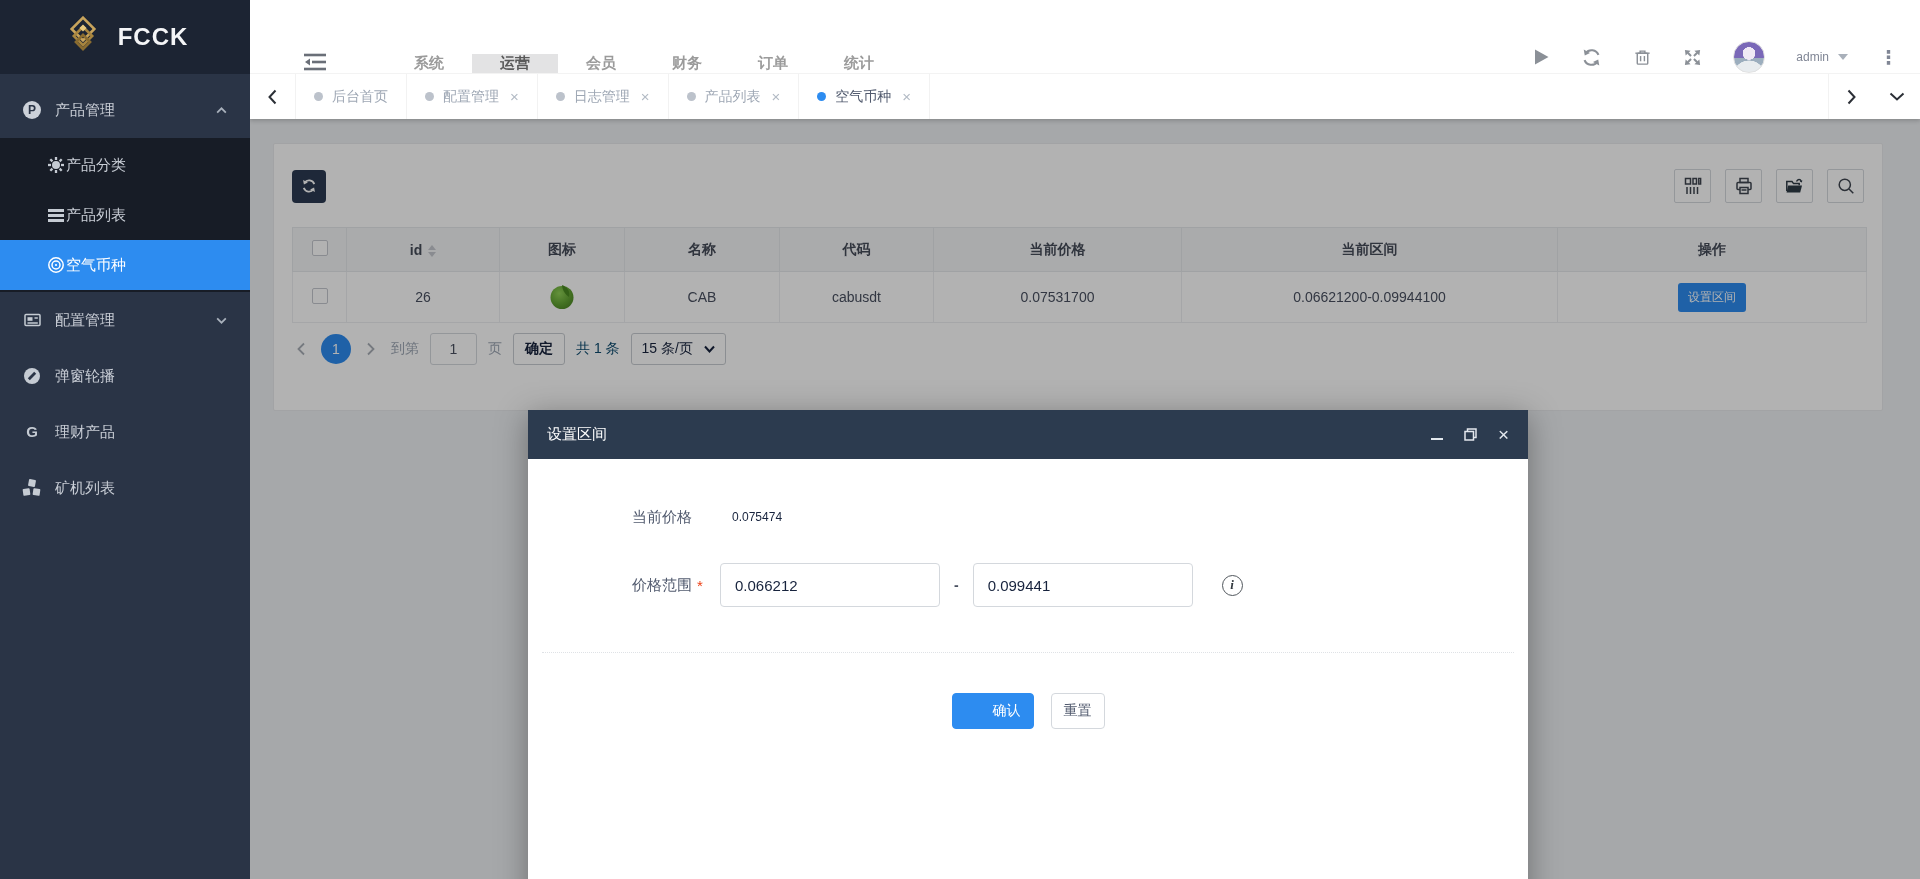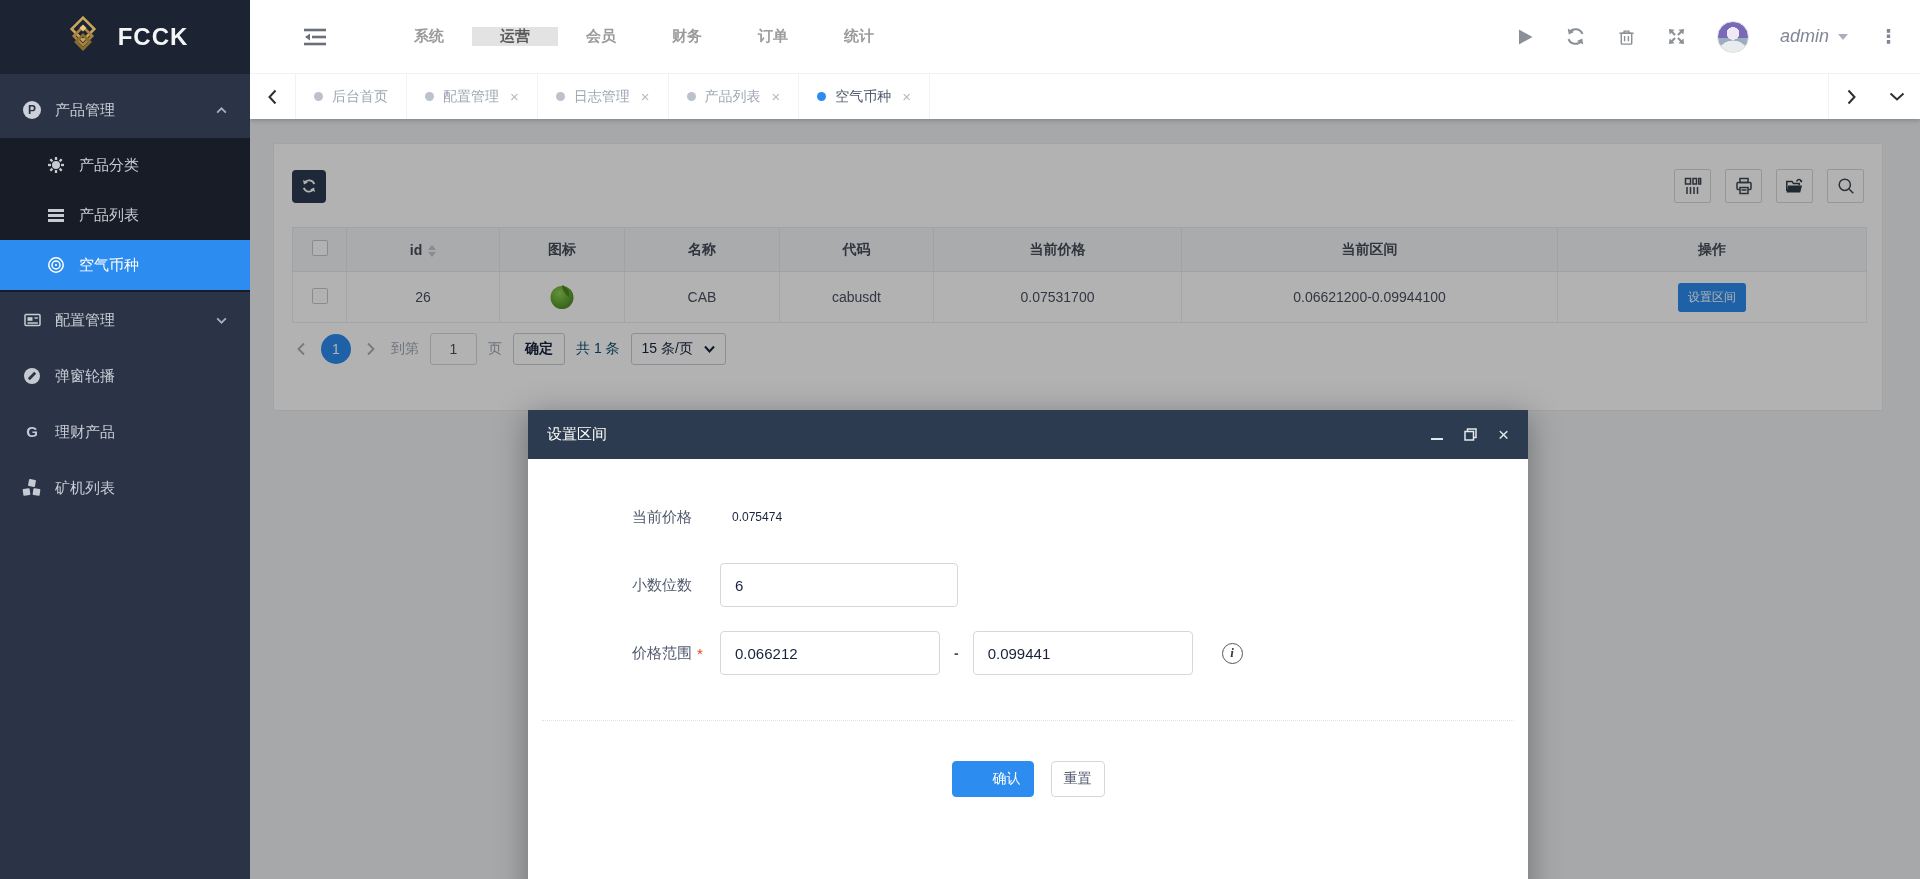--- a/index.html
+++ b/index.html
@@ -8,41 +8,41 @@
   .app { display:flex; width:100%; height:100%; }
 
   
   .sidebar { width:250px; flex-shrink:0; background:#2a3446; display:flex; flex-direction:column; z-index:20; }
   .logo { height:74px; background:#1c2433; display:flex; align-items:center; justify-content:center; gap:14px; }
   .logo-text { color:#f4f5f7; font-size:24px; font-weight:bold; letter-spacing:1px; }
   .menu { padding-top:8px; }
   .menu-parent { height:56px; display:flex; align-items:center; gap:13px; padding:0 22px; color:#c9ced6; font-size:15px; cursor:pointer; }
   .menu-parent .chev { margin-left:auto; }
   .submenu { background:#171c26; padding:2px 0; }
-  .submenu-item { height:50px; display:flex; align-items:center; gap:13px; padding-left:46px; color:#c9ced6; font-size:15px; cursor:pointer; }
+  .submenu-item { height:50px; display:flex; align-items:center; padding-left:46px; color:#c9ced6; font-size:15px; cursor:pointer; }
   .submenu-item.active { background:#2d8cf0; color:#fff; }
   .mi { width:20px; display:flex; justify-content:center; flex-shrink:0; }
 
   
   .main { flex:1; display:flex; flex-direction:column; position:relative; background:#eef1f4; min-width:0; }
 
-  .navbar { height:74px; background:#fff; display:flex; align-items:center; flex-shrink:0; border-bottom:1px solid #f3f3f3; z-index:12; }
+  .navbar { height:74px; background:#fff; display:flex; align-items:flex-end; flex-shrink:0; border-bottom:1px solid #f3f3f3; z-index:12; }
   .collapse-btn { display:flex; align-items:center; margin-left:52px; cursor:pointer; }
   .topmenu { display:flex; margin-left:58px; }
   .topmenu-item { padding:0 28px; display:flex; align-items:center; color:#9b9b9b; font-size:15px; font-weight:bold; cursor:pointer; }
   .topmenu-item.active { background:#e3e3e4; color:#5a5a5a; }
   .nav-right { margin-left:auto; display:flex; align-items:center; gap:31px; padding-right:22px; }
   .nav-icon { display:flex; align-items:center; cursor:pointer; }
   .avatar { width:32px; height:32px; border-radius:50%;
     background:
       radial-gradient(circle at 50% 115%, #e8ecef 0 42%, transparent 43%),
       radial-gradient(circle at 50% 38%, #efe9f5 0 26%, transparent 27%),
       linear-gradient(180deg,#7a68b8 0 52%, #9caebe 52% 100%);
     border:1px solid #e2e2e2; }
-  .username { color:#808695; font-size:18px;font-style:italic; }
+  .username { color:#808695; font-size:12px; }
   .caret-down { width:0; height:0; border-left:5px solid transparent; border-right:5px solid transparent; border-top:6px solid #a9b0ba; margin-left:-22px; }
   .more-dots { font-size:19px; color:#808695; font-weight:bold; cursor:pointer; }
 
   .tabbar { height:45px; background:#fff; display:flex; align-items:stretch; flex-shrink:0; box-shadow:0 2px 4px rgba(0,0,0,.18); position:relative; z-index:11; }
   .tab-nav-btn { width:46px; display:flex; align-items:center; justify-content:center; cursor:pointer; }
   .tab-nav-btn.left { border-right:1px solid #f2f2f2; }
   .tab-nav-btn.right-sep { border-left:1px solid #f2f2f2; margin-left:auto; }
   .tab { display:flex; align-items:center; gap:9px; padding:0 18px; border-right:1px solid #f2f2f2; color:#9ea7b4; font-size:14px; cursor:pointer; white-space:nowrap; }
   .tab .dot { width:9px; height:9px; border-radius:50%; background:#bcc2cb; }
   .tab.active { color:#515a6e; }
@@ -493,24 +493,20 @@
             </span>
             <span class="win-btn win-close">×</span>
           </span>
         </div>
         <div class="modal-body">
           <div class="field-row">
             <span class="field-label">当前价格</span>
             <span class="plain-value">0.075474</span>
           </div>
           <div class="field-row">
-            <span class="field-label">小数位数</span>
-            <input class="ipt ipt-decimals" value="6" style="">
-          </div>
-          <div class="field-row">
             <span class="field-label">价格范围</span>
             <span class="req">*</span>
             <input class="ipt ipt-range ipt-min" value="0.066212" style="">
             <span class="range-dash">-</span>
             <input class="ipt ipt-range" value="0.099441" style="">
             <span class="info-badge">i</span>
           </div>
           <div class="dotted-divider"></div>
           <div class="modal-footer">
             <button class="btn btn-confirm">确认</button>

